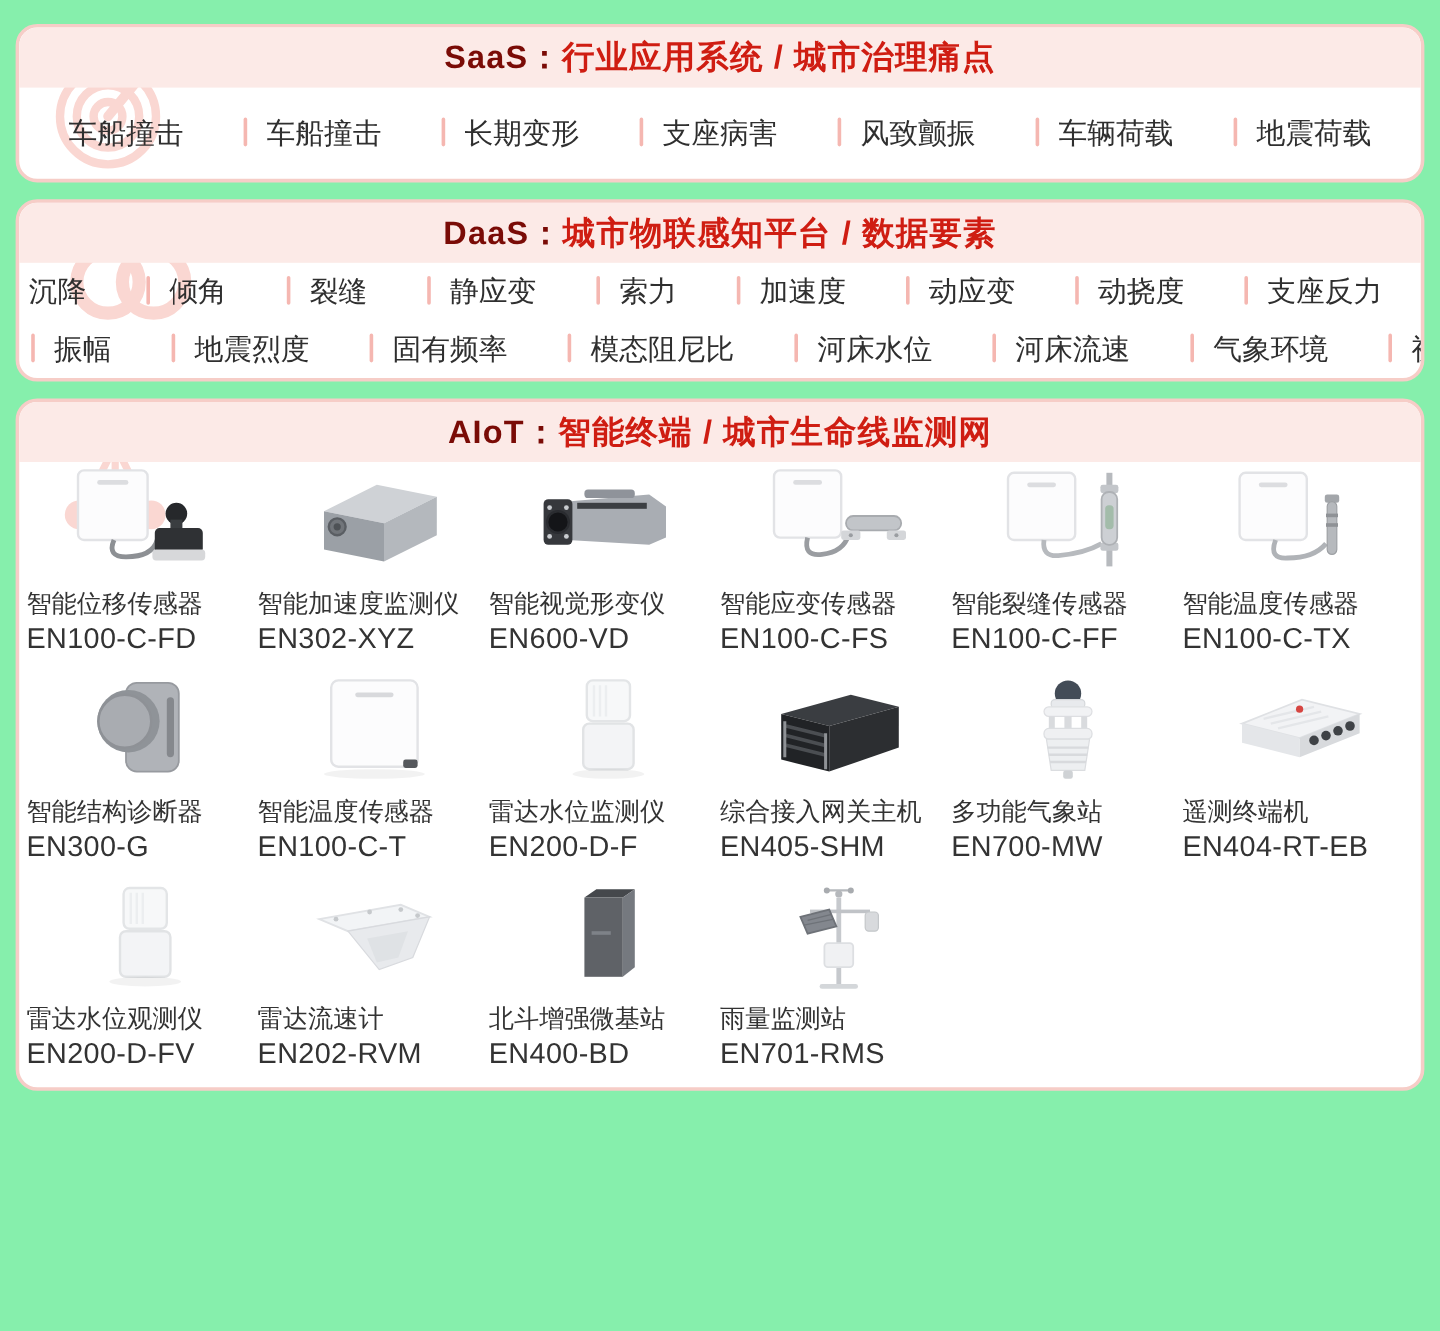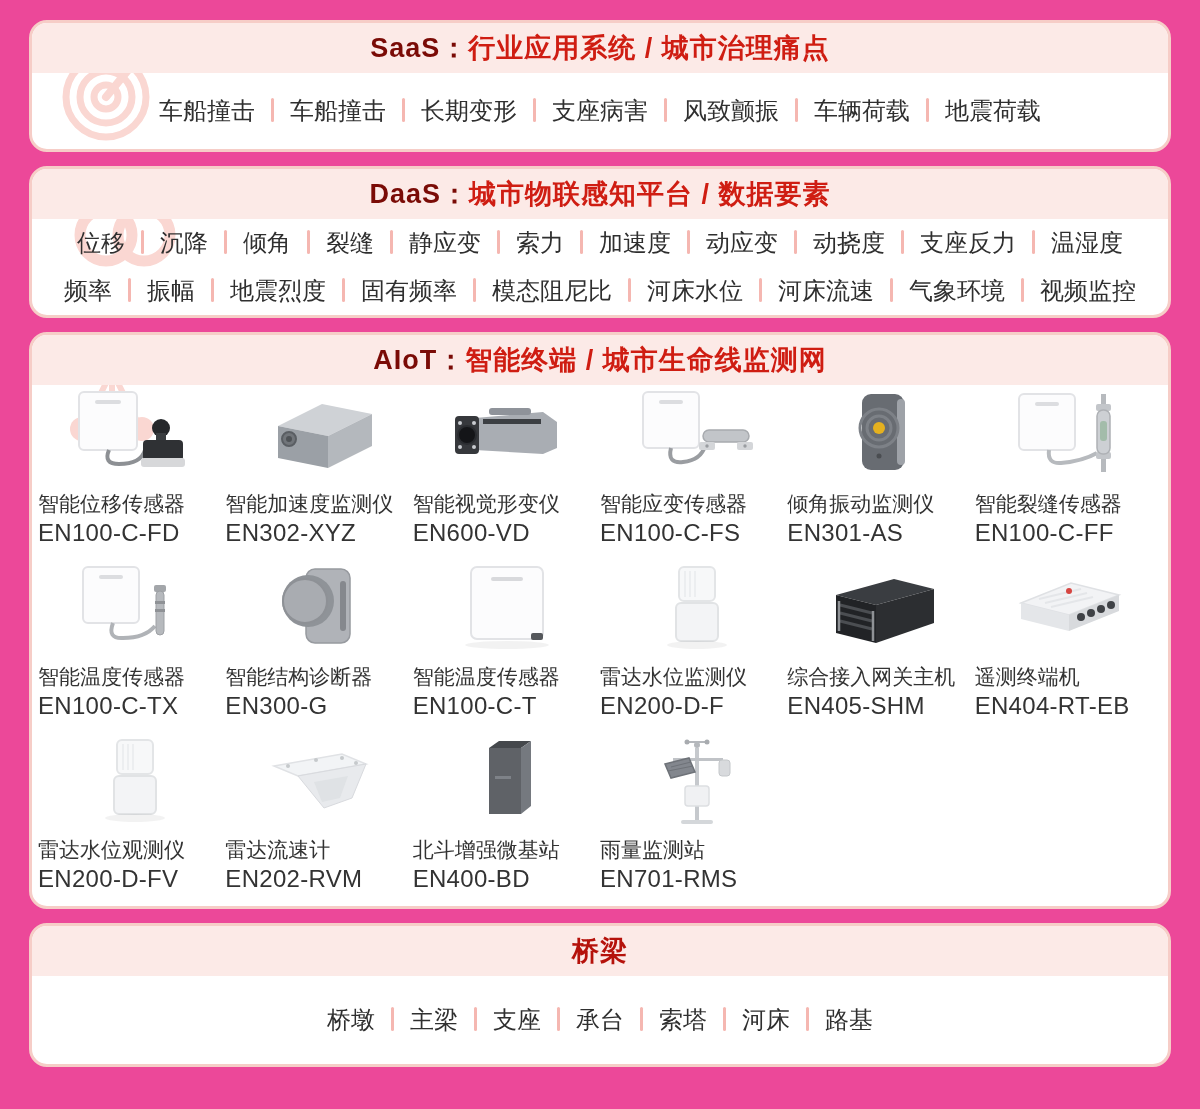--- a/index.html
+++ b/index.html
@@ -1,25 +1,25 @@
 <!DOCTYPE html>
 <html><head>
 <meta charset="utf-8">
 <style>
   html,body{margin:0;padding:0;background:#fff;}
-  .page{position:relative;width:1200px;height:1109px;background:#ec4899;overflow:hidden;
-        box-sizing:border-box;padding:20px 29px 0;
+  .page{position:relative;width:1200px;height:1109px;background:#86efac;overflow:hidden;
+        box-sizing:border-box;padding:20px 13px 0;
         font-family:"Liberation Sans","DejaVu Sans",sans-serif;color:#333;}
   .panel{position:relative;border:3px solid #f6cdc7;border-radius:18px;background:#fff;
          margin-bottom:14px;overflow:hidden;}
   .band{position:relative;height:50px;background:#fceae7;display:flex;align-items:center;justify-content:center;z-index:2;}
   .title{margin:0;font-size:27px;font-weight:700;letter-spacing:1px;line-height:50px;white-space:nowrap;}
   .title .tp{color:#7a0b06;}
   .title .tr{color:#cf1d12;}
-  .pbody{position:relative;z-index:2;display:flex;align-items:center;justify-content:center;flex-wrap:nowrap;}
+  .pbody{position:relative;z-index:2;display:flex;align-items:center;justify-content:center;flex-wrap:nowrap;gap:34px;}
   .wm{position:absolute;z-index:1;pointer-events:none;}
   
   .kw{font-size:24px;font-weight:500;color:#2f2f2f;white-space:nowrap;}
   .kw + .kw::before{content:"";display:inline-block;width:3px;height:24px;background:#f5b7b1;
                     border-radius:2px;margin:0 16px;vertical-align:-3px;}
   .rows{display:flex;flex-direction:column;justify-content:center;gap:16px;}
   .rows .pbody{height:auto;}
   
   #saas .pbody{height:76px;}
   #daas .rows{height:96px;}
@@ -290,29 +290,20 @@
             <svg class="pic" width="150" height="100">
               <use href="#s-panel-bracket"></use>
             </svg>
           </div>
         <div class="pname">智能应变传感器</div>
         <div class="pmodel">EN100-C-FS</div>
       </div>
       <div class="cell">
         <div class="img">
             <svg class="pic" width="150" height="100">
-              <use href="#s-tilt-box"></use>
-            </svg>
-          </div>
-        <div class="pname">倾角振动监测仪</div>
-        <div class="pmodel">EN301-AS</div>
-      </div>
-      <div class="cell">
-        <div class="img">
-            <svg class="pic" width="150" height="100">
               <use href="#s-panel-cylinder"></use>
             </svg>
           </div>
         <div class="pname">智能裂缝传感器</div>
         <div class="pmodel">EN100-C-FF</div>
       </div>
 
       <div class="cell">
         <div class="img">
             <svg class="pic" width="150" height="100">
@@ -351,20 +342,29 @@
       </div>
       <div class="cell">
         <div class="img">
             <svg class="pic" width="150" height="100">
               <use href="#s-server"></use>
             </svg>
           </div>
         <div class="pname">综合接入网关主机</div>
         <div class="pmodel">EN405-SHM</div>
       </div>
+      <div class="cell">
+        <div class="img">
+            <svg class="pic" width="150" height="100">
+              <use href="#s-weather-head"></use>
+            </svg>
+          </div>
+        <div class="pname">多功能气象站</div>
+        <div class="pmodel">EN700-MW</div>
+      </div>
 
       <div class="cell">
         <div class="img">
             <svg class="pic" width="150" height="100">
               <use href="#s-rtu"></use>
             </svg>
           </div>
         <div class="pname">遥测终端机</div>
         <div class="pmodel">EN404-RT-EB</div>
       </div>
@@ -401,29 +401,14 @@
               <use href="#s-pole"></use>
             </svg>
           </div>
         <div class="pname">雨量监测站</div>
         <div class="pmodel">EN701-RMS</div>
       </div>
 
     </div>
   </section>
 
-  <section class="panel" id="bridge">
-    <div class="band">
-      <h2 class="title"><span class="tp">桥梁</span></h2>
-    </div>
-    <div class="pbody">
-
-    <span class="kw">桥墩</span>
-        <span class="kw">主梁</span>
-        <span class="kw">支座</span>
-        <span class="kw">承台</span>
-        <span class="kw">索塔</span>
-        <span class="kw">河床</span>
-        <span class="kw">路基</span>
-      </div>
-  </section>
 
 </div>
 
 </body></html>

